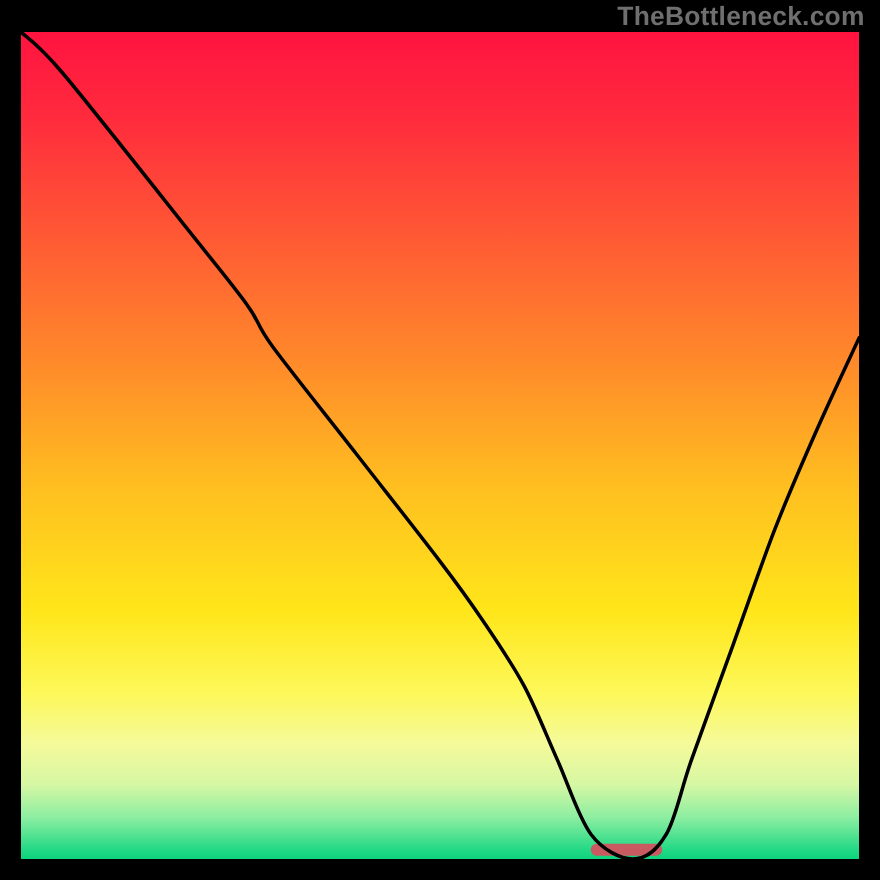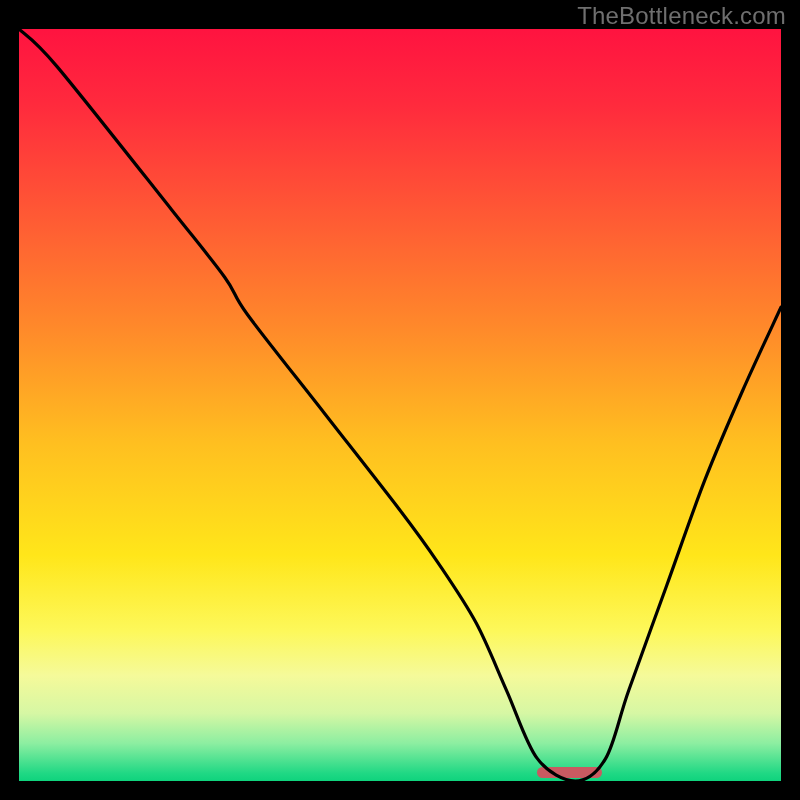--- a/index.html
+++ b/index.html
@@ -40,21 +40,21 @@
     top: 0;
     width: 762px;
     height: 752px;
   }
   .watermark {
     position: absolute;
     top: 2px;
     right: 14px;
     color: #6f6f6f;
     font-size: 24px;
-    font-weight: 400;
+    font-weight: 700;
     letter-spacing: 0.2px;
     user-select: none;
   }
   .marker {
     position: absolute;
     height: 11px;
     border-radius: 6px;
     background: #c95a61;
   }
 </style>

